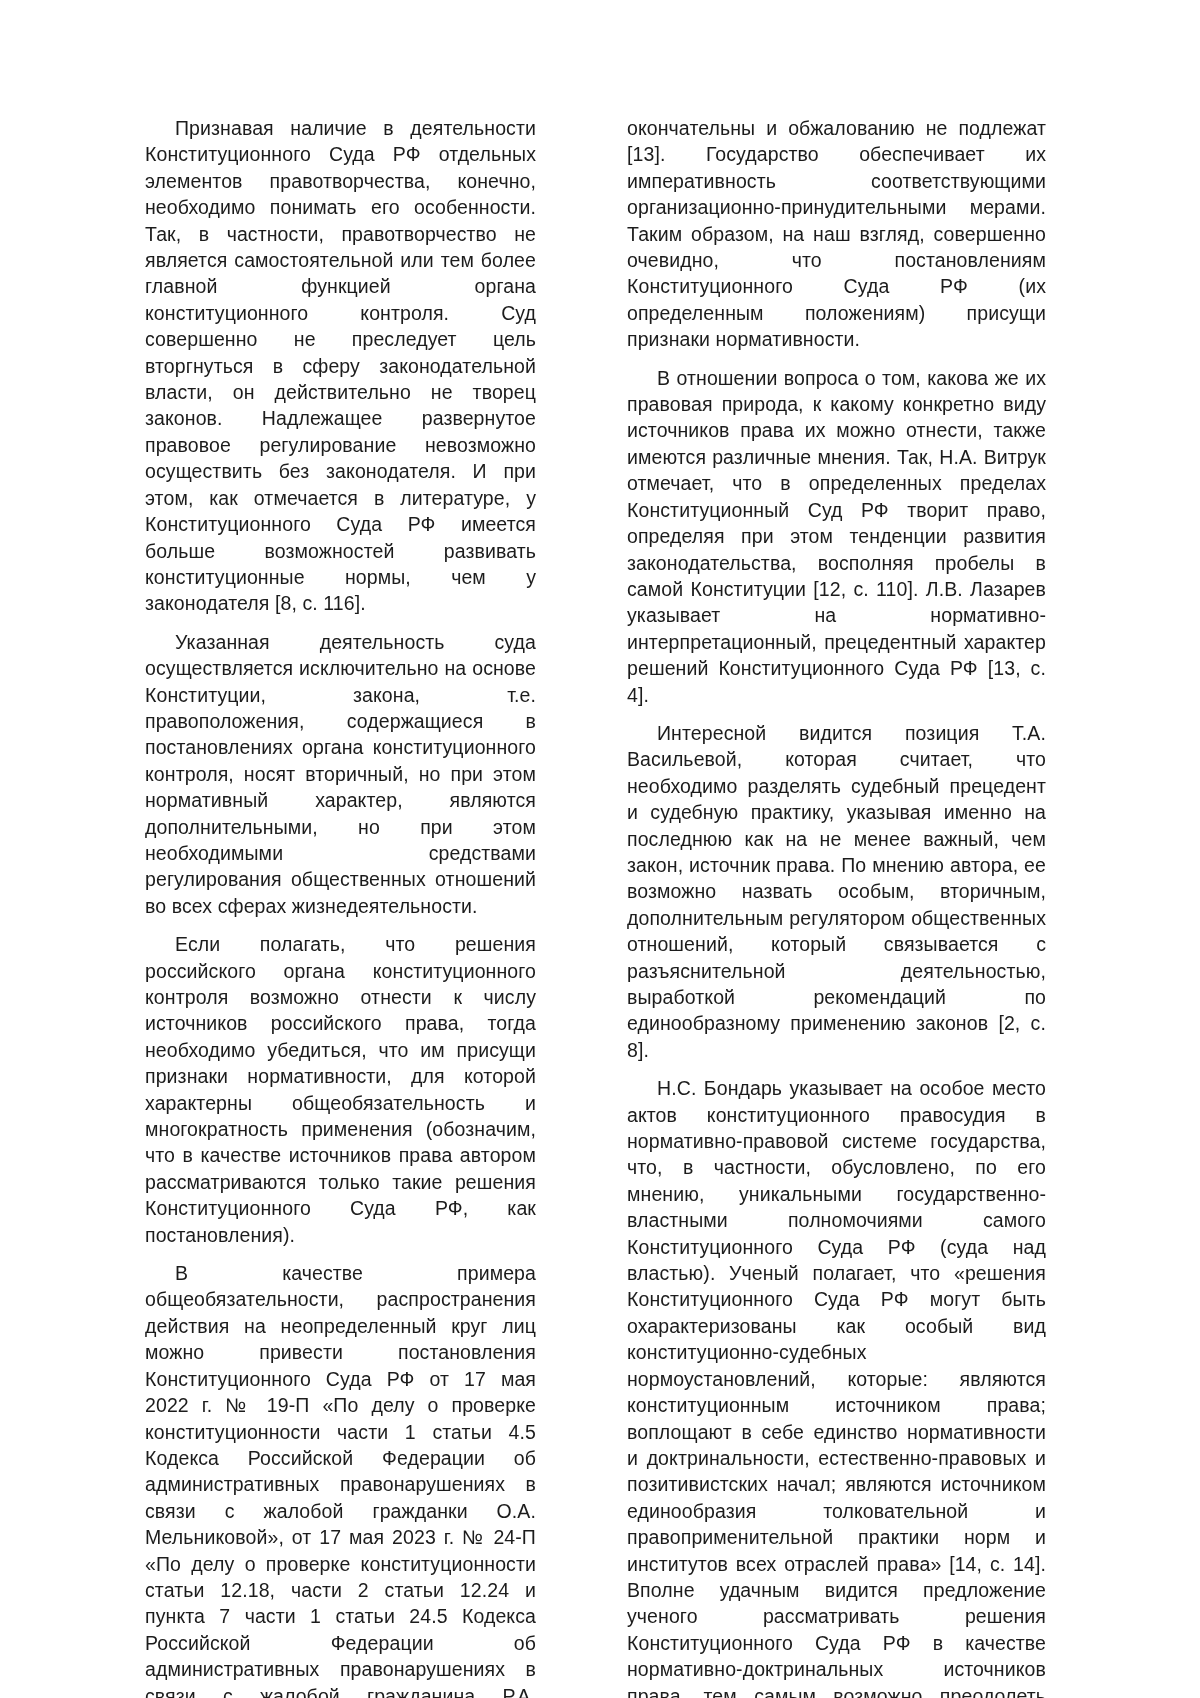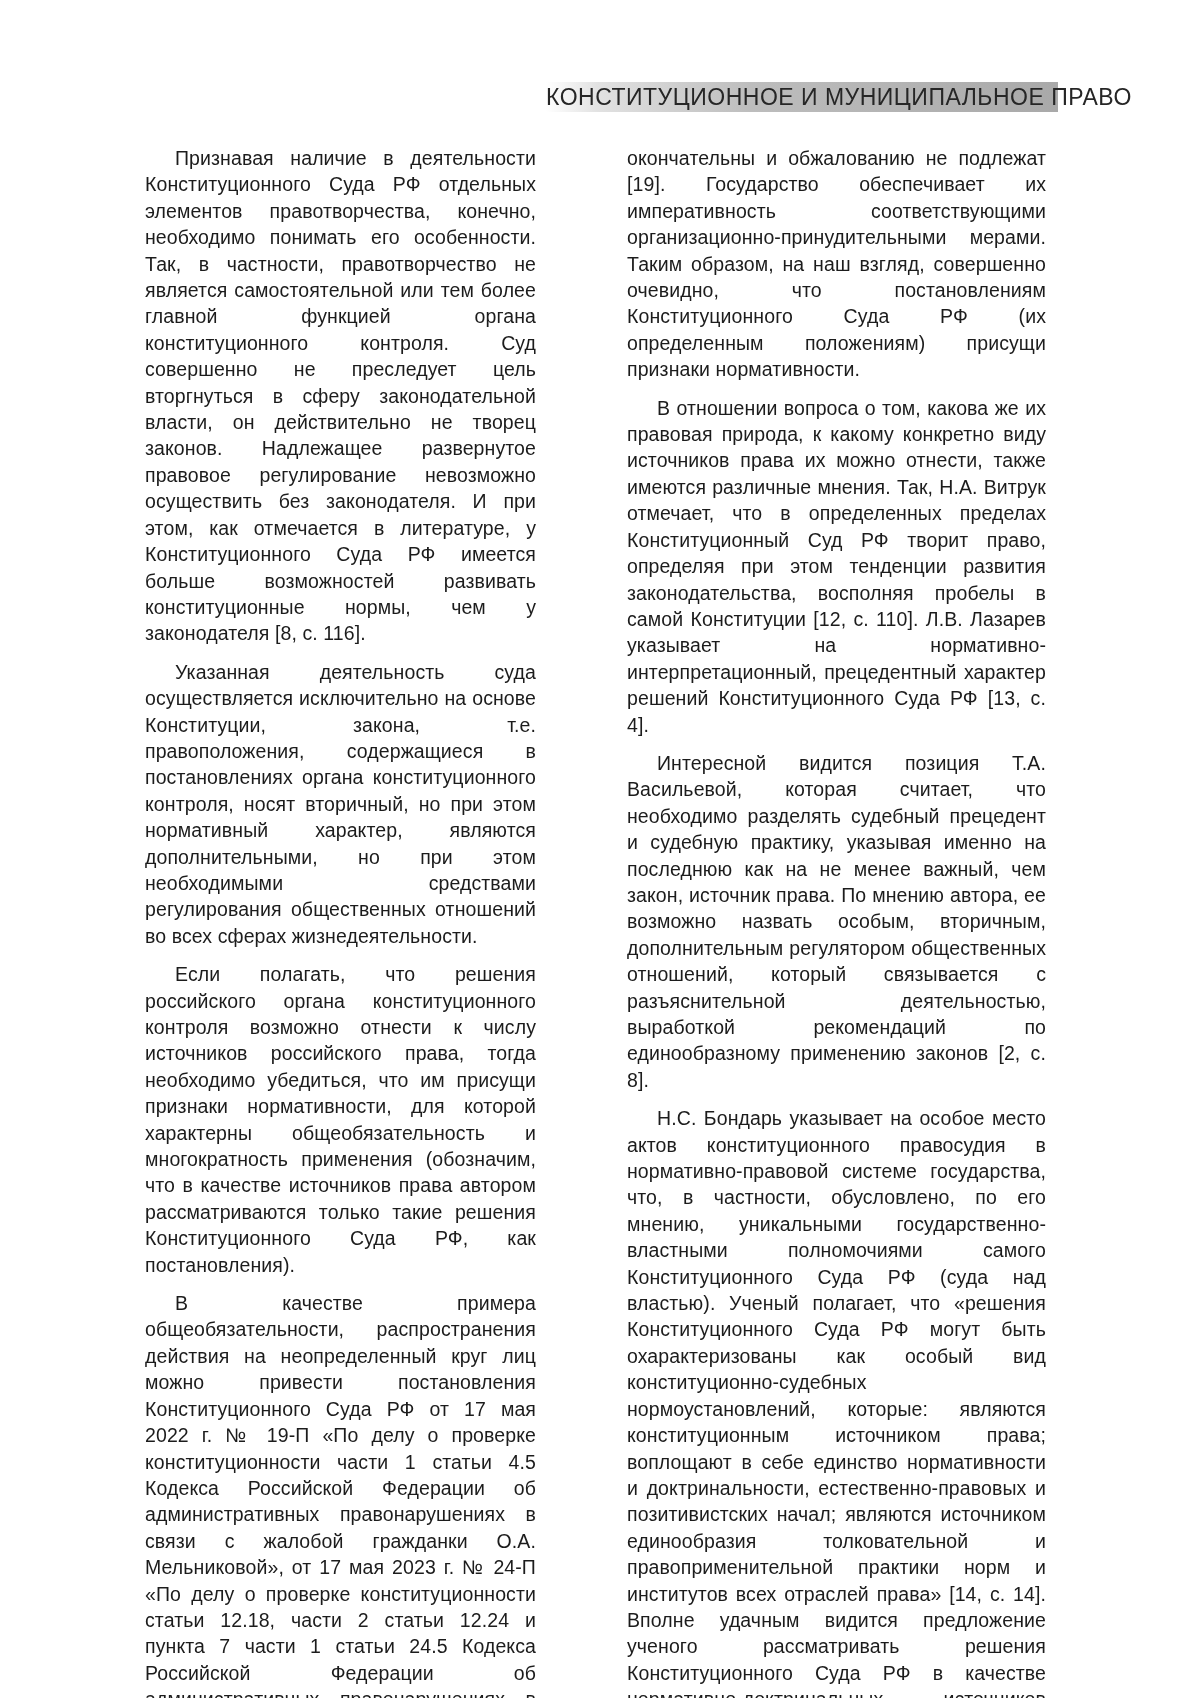--- a/index.html
+++ b/index.html
@@ -52,34 +52,33 @@
     margin: 12px;
     text-indent: 30px;
   }
   .col p.no-indent { text-indent: 0; }
 </style>
 </head>
 <body>
 
 <div class="page">
 
-  <div class="section-header">КОНСТИТУЦИОННОЕ И МУНИЦИПАЛЬНОЕ ПРАВО</div>
 
   <div class="columns">
 
     <div class="col col-left">
       <p>Признавая наличие в деятельности Конституционного Суда РФ отдельных элементов правотворчества, конечно, необходимо понимать его особенности. Так, в частности, правотворчество не является самостоятельной или тем более главной функцией органа конституционного контроля. Суд совершенно не преследует цель вторгнуться в сферу законодательной власти, он действительно не творец законов. Надлежащее развернутое правовое регулирование невозможно осуществить без законодателя. И при этом, как отмечается в литературе, у Конституционного Суда РФ имеется больше возможностей развивать конституционные нормы, чем у законодателя [8, с. 116].</p>
       <p>Указанная деятельность суда осуществляется исключительно на основе Конституции, закона, т.е. правоположения, содержащиеся в постановлениях органа конституционного контроля, носят вторичный, но при этом нормативный характер, являются дополнительными, но при этом необходимыми средствами регулирования общественных отношений во всех сферах жизнедеятельности.</p>
       <p>Если полагать, что решения российского органа конституционного контроля возможно отнести к числу источников российского права, тогда необходимо убедиться, что им присущи признаки нормативности, для которой характерны общеобязательность и многократность применения (обозначим, что в качестве источников права автором рассматриваются только такие решения Конституционного Суда РФ, как постановления).</p>
       <p>В качестве примера общеобязательности, распространения действия на неопределенный круг лиц можно привести постановления Конституционного Суда РФ от 17 мая 2022 г. № 19-П «По делу о проверке конституционности части 1 статьи 4.5 Кодекса Российской Федерации об административных правонарушениях в связи с жалобой гражданки О.А. Мельниковой», от 17 мая 2023 г. № 24-П «По делу о проверке конституционности статьи 12.18, части 2 статьи 12.24 и пункта 7 части 1 статьи 24.5 Кодекса Российской Федерации об административных правонарушениях в связи с жалобой гражданина Р.А. Чепурного» (адресатом является относительно неопределенный круг лиц; положения постановлений обязательны не только для его адресатов) [9, 10]. Многократность применения соответствующих правоположений также имеет место вплоть до внесения изменений в соответствующее законодательство (порой этот процесс занимает весьма продолжительное время).</p>
 
     </div>
 
     <div class="col col-right">
-      <p class="no-indent">окончательны и обжалованию не подлежат [19]. Государство обеспечивает их императивность соответствующими организационно-принудительными мерами. Таким образом, на наш взгляд, совершенно очевидно, что постановлениям Конституционного Суда РФ (их определенным положениям) присущи признаки нормативности.</p>
+      <p class="no-indent">окончательны и обжалованию не подлежат [13]. Государство обеспечивает их императивность соответствующими организационно-принудительными мерами. Таким образом, на наш взгляд, совершенно очевидно, что постановлениям Конституционного Суда РФ (их определенным положениям) присущи признаки нормативности.</p>
       <p>В отношении вопроса о том, какова же их правовая природа, к какому конкретно виду источников права их можно отнести, также имеются различные мнения. Так, Н.А. Витрук отмечает, что в определенных пределах Конституционный Суд РФ творит право, определяя при этом тенденции развития законодательства, восполняя пробелы в самой Конституции [12, с. 110]. Л.В. Лазарев указывает на нормативно-интерпретационный, прецедентный характер решений Конституционного Суда РФ [13, с. 4].</p>
       <p>Интересной видится позиция Т.А. Васильевой, которая считает, что необходимо разделять судебный прецедент и судебную практику, указывая именно на последнюю как на не менее важный, чем закон, источник права. По мнению автора, ее возможно назвать особым, вторичным, дополнительным регулятором общественных отношений, который связывается с разъяснительной деятельностью, выработкой рекомендаций по единообразному применению законов [2, с. 8].</p>
       <p>Н.С. Бондарь указывает на особое место актов конституционного правосудия в нормативно-правовой системе государства, что, в частности, обусловлено, по его мнению, уникальными государственно-властными полномочиями самого Конституционного Суда РФ (суда над властью). Ученый полагает, что «решения Конституционного Суда РФ могут быть охарактеризованы как особый вид конституционно-судебных нормоустановлений, которые: являются конституционным источником права; воплощают в себе единство нормативности и доктринальности, естественно-правовых и позитивистских начал; являются источником единообразия толковательной и правоприменительной практики норм и институтов всех отраслей права» [14, с. 14]. Вполне удачным видится предложение ученого рассматривать решения Конституционного Суда РФ в качестве нормативно-доктринальных источников права, тем самым возможно преодолеть существующие на сегодняшний день крайние позиции [14, с. 15].</p>
       <p>Согласимся с мнением ряда правоведов и считаем наиболее верным рассматривать постановления Конституционного Суда РФ в качестве самостоятельных источников российского права, которые, как отмечается в научной литературе, содержат в себе одновременно качества всех трех традиционно известных видов источников права [15, с. 11].</p>
     </div>
 
   </div>
 
 </div>
 

